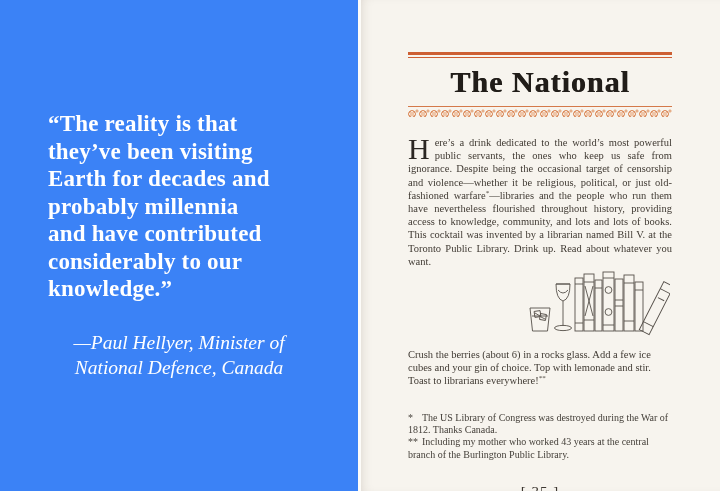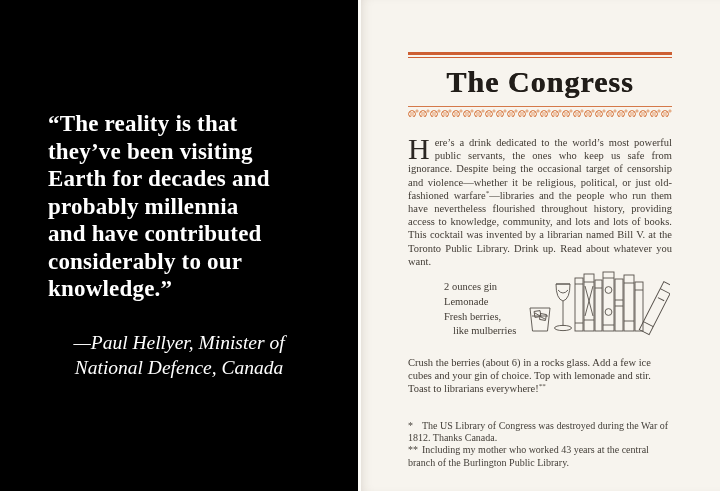--- a/index.html
+++ b/index.html
@@ -4,21 +4,21 @@
 <style>
   * { margin:0; padding:0; box-sizing:border-box; }
   html,body { width:720px; height:491px; overflow:hidden; }
   body { font-family:"Liberation Serif","DejaVu Serif",serif; background:#f7f4ee; }
 
   .spread { position:relative; width:720px; height:491px; }
 
   
   .left-page {
     position:absolute; left:0; top:0; width:404px; height:491px;
-    background:#000000;
+    background:#3b82f6;
   }
   .quote {
     position:absolute; left:48px; top:110px; right:26px;
     color:#ffffff; font-weight:bold;
     font-size:23px; line-height:27.5px;
     white-space:pre-line; letter-spacing:0.2px;
   }
   .attribution {
     position:absolute; left:34px; top:330px; width:290px;
     color:#ffffff; font-style:italic;
@@ -81,21 +81,21 @@
     margin-top:2px; display:flex; align-items:flex-start; height:70px;
   }
   .ingredients {
     list-style:none; margin-left:36px; padding-top:10px;
     font-size:10.5px; line-height:14.8px; color:#403a33;
   }
   .ingredient-indent { padding-left:9px; }
   .illustration-wrap { margin-left:auto; margin-right:2px; }
 
   .instructions {
-    margin-top:16px;
+    margin-top:8px;
     font-size:10.5px; line-height:13.2px;
     color:#403a33;
   }
 
   .footnotes {
     margin-top:24px;
     font-size:10px; line-height:12.4px;
     color:#45403a;
   }
   .footnote { margin:0; }
@@ -125,35 +125,29 @@
 National Defence, Canada</div>
   </div>
 
   <div class="right-page">
     <div class="page-edge"></div>
     <div class="right-inner">
 
       <div class="rule-thick"></div>
       <div class="rule-thin"></div>
 
-      <h1 class="recipe-title">The Congress</h1>
+      <h1 class="recipe-title">The National</h1>
 
       <div class="ornament"></div>
 
       <p class="intro">
         <span class="drop-cap">H</span><span>ere’s a drink dedicated to the world’s most powerful public servants, the ones who keep us safe from ignorance. Despite being the occasional target of censorship and violence—whether it be religious, political, or just old-fashioned warfare</span><sup>*</sup><span>—libraries and the people who run them have nevertheless flourished throughout history, providing access to knowledge, community, and lots and lots of books. This cocktail was invented by a librarian named Bill V. at the Toronto Public Library. Drink up. Read about whatever you want.</span>
       </p>
 
       <div class="ingredients-row">
-        <ul class="ingredients">
-          <li>2 ounces gin</li>
-          <li>Lemonade</li>
-          <li>Fresh berries,</li>
-          <li class="ingredient-indent">like mulberries</li>
-        </ul>
 
         <div class="illustration-wrap">
           <svg width="142" height="66" viewBox="0 0 142 66" aria-hidden="true">
 
             <g>
               <path class="ink" d="M2 38 L4.5 61 L19.5 61 L22 38 Z" fill="#f3efe8"></path>
               <line class="ink" x1="4" y1="46" x2="20" y2="46"></line>
               <rect class="ink" x="6.5" y="41" width="6" height="6" transform="rotate(-8 9.5 44)"></rect>
               <rect class="ink" x="12" y="44" width="6" height="6" transform="rotate(10 15 47)"></rect>
               <line class="ink" x1="7" y1="43" x2="12" y2="46"></line>

